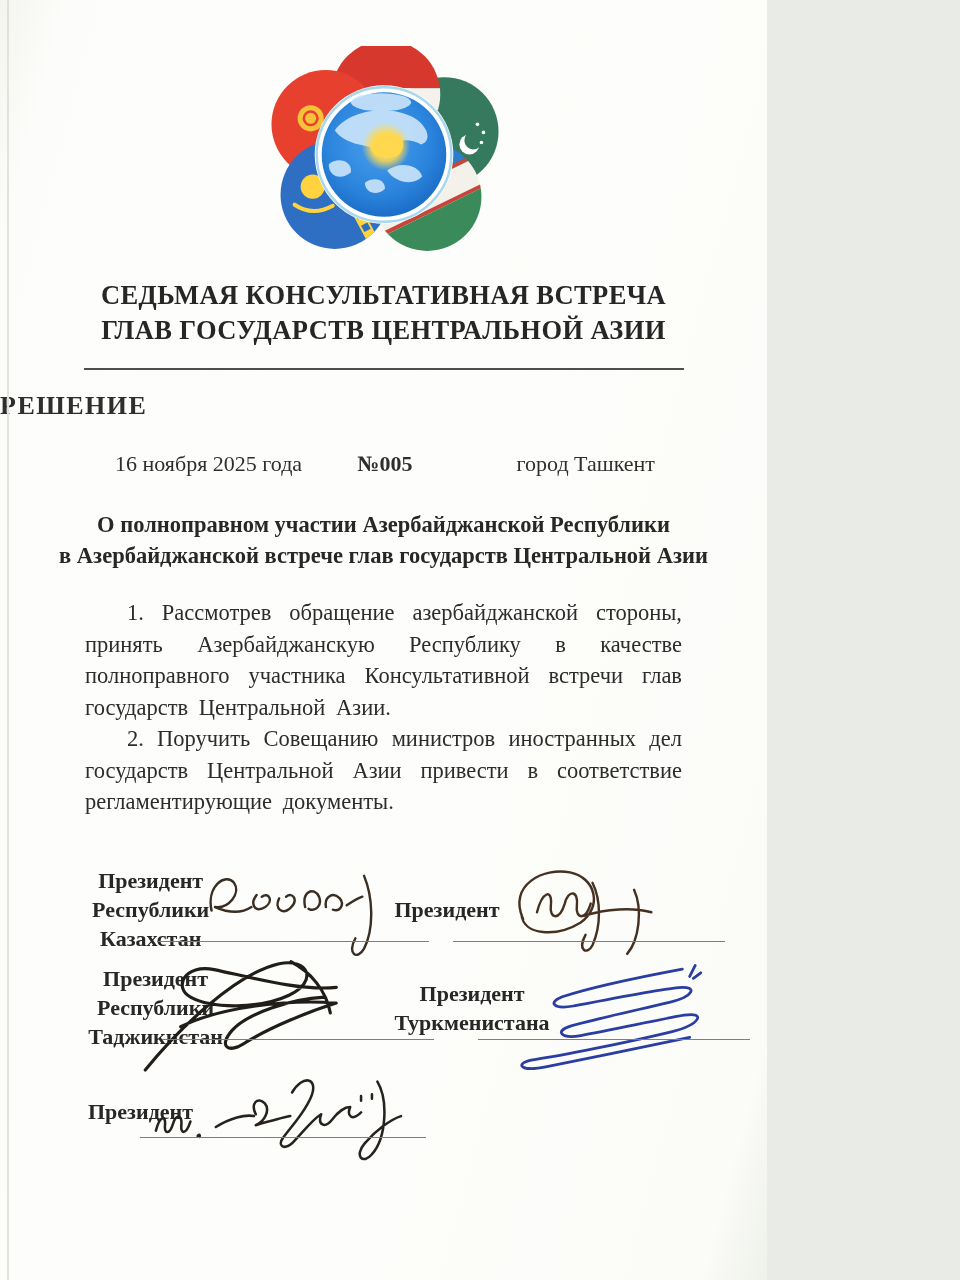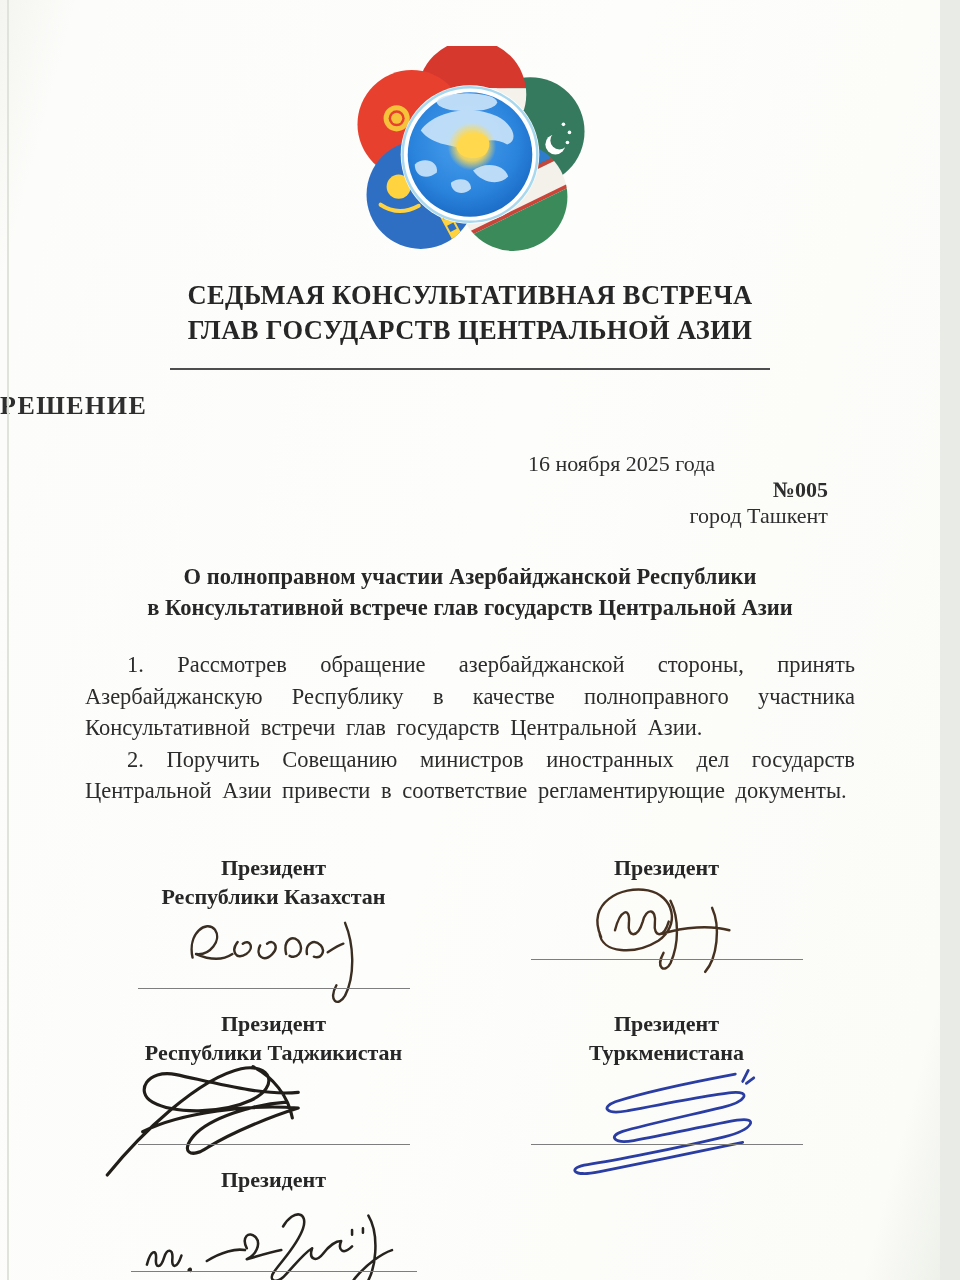--- a/index.html
+++ b/index.html
@@ -3,55 +3,55 @@
 <meta charset="utf-8">
 <style>
   * { margin:0; padding:0; box-sizing:border-box; }
   html,body { width:960px; }
   body {
     font-family:"Liberation Serif","DejaVu Serif",serif;
     background:#e9ece6;
   }
   .page {
     position:relative;
-    width:940px; height:1280px;
+    width:767px; height:1280px;
     background:linear-gradient(105deg,#f4f5f0 0%, #fcfcfa 6%, #fdfdfb 50%, #fbfbf8 94%, #eef1ea 100%);
     color:#2a2a2a;
     overflow:hidden;
   }
   .page::before{
     content:""; position:absolute; left:7px; top:0; bottom:0; width:2px;
     background:#dfe3da;
   }
   
   .logo-wrap { padding-top:46px; display:flex; justify-content:center; }
   .logo-wrap svg { width:232px; height:216px; }
   
   .title { margin-top:16px; text-align:center; font-weight:bold;
            font-size:26.5px; line-height:35px; letter-spacing:.4px; color:#262626; }
   .rule  { width:600px; margin:20px auto 0; border-top:2.2px solid #4e4e4e; }
   .doc-type { margin-top:21px; text-align:left; font-weight:bold;
               font-size:26px; letter-spacing:1.5px; color:#2e2e2e; }
   
-  .meta { margin:30px 112px 0 115px; display:flex; align-items:flex-end;
-          font-size:22px; color:#2e2e2e;flex-direction:column; }
+  .meta { margin:30px 112px 0 115px; display:flex; align-items:center;
+          font-size:22px; color:#2e2e2e; }
   .meta .m-date   { width:300px; text-align:left; }
   .meta .m-number { flex:1; text-align:center;font-weight:bold; }
   .meta .m-place  { width:300px; text-align:right; }
   
   .subject { margin-top:32px; text-align:center; font-weight:bold;
              font-size:22.5px; line-height:31px; color:#272727; }
   
   .body-text { margin:26px 85px 0; font-size:22.5px; line-height:31.5px;
                text-align:justify; color:#2c2c2c; word-spacing:5px; }
   .body-text p { text-indent:42px; }
   
   .sig-grid { margin:46px 88px 0; display:grid;
               grid-template-columns:1fr 1fr; column-gap:22px; row-gap:6px; }
-  .sig-block { display:flex; flex-direction:column; align-items:center; }
+  .sig-block { display:flex; flex-direction:row; align-items:center; }
   .sig-title { text-align:center; font-weight:bold; font-size:22px;
                line-height:29px; color:#272727; }
   .sig-area { position:relative; width:100%; height:92px; }
   .sig-line { position:absolute; bottom:14px; left:50%; transform:translateX(-50%);
               width:272px; border-bottom:1.6px solid #7e7e7e; }
   .scribble { position:absolute; left:50%; transform:translateX(-50%);
               bottom:-10px; height:104px; overflow:visible; }
   .scribble path { fill:none; stroke-linecap:round; stroke-linejoin:round; }
   .sig-tajik .scribble  { height:128px; bottom:-18px; left:44%; }
   .sig-turkmen .scribble{ height:120px; bottom:-24px; }
@@ -181,21 +181,21 @@
   <div class="doc-type">РЕШЕНИЕ</div>
 
   <div class="meta">
     <span class="m-date">16 ноября 2025 года</span>
     <span class="m-number">№005</span>
     <span class="m-place">город Ташкент</span>
   </div>
 
   <div class="subject">
     <div>О полноправном участии Азербайджанской Республики</div>
-    <div>в Консультативной встрече глав государств Центральной Азии</div>
+    <div>в Азербайджанской встрече глав государств Центральной Азии</div>
   </div>
 
   <div class="body-text">
     <p>1. Рассмотрев обращение азербайджанской стороны, принять Азербайджанскую Республику в качестве полноправного участника Консультативной встречи глав государств Центральной Азии.</p>
     <p>2. Поручить Совещанию министров иностранных дел государств Центральной Азии привести в соответствие регламентирующие документы.</p>
   </div>
 
   <div class="sig-grid">
 
     <div class="sig-block">

